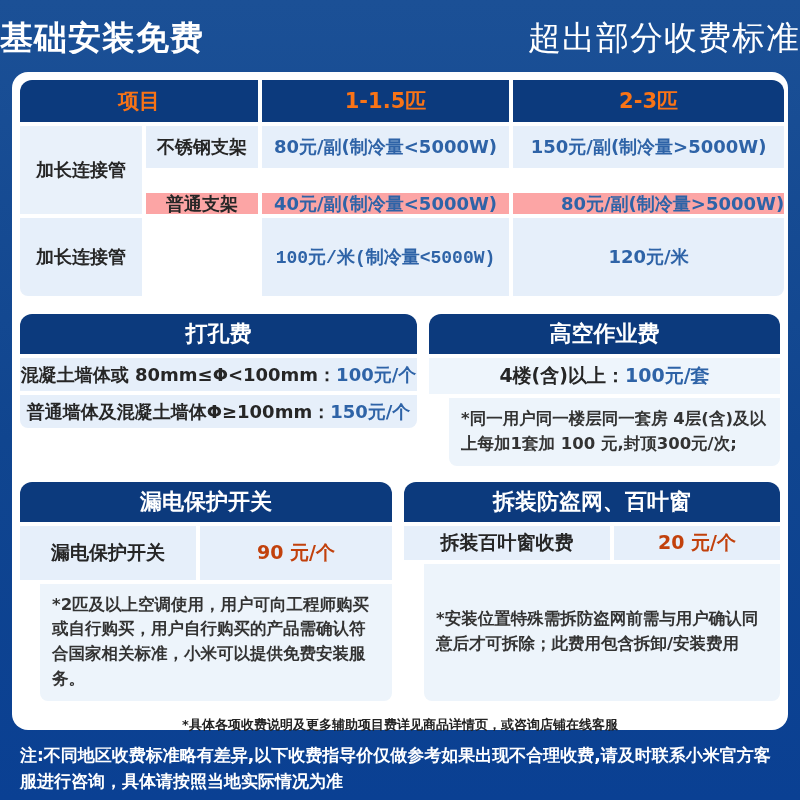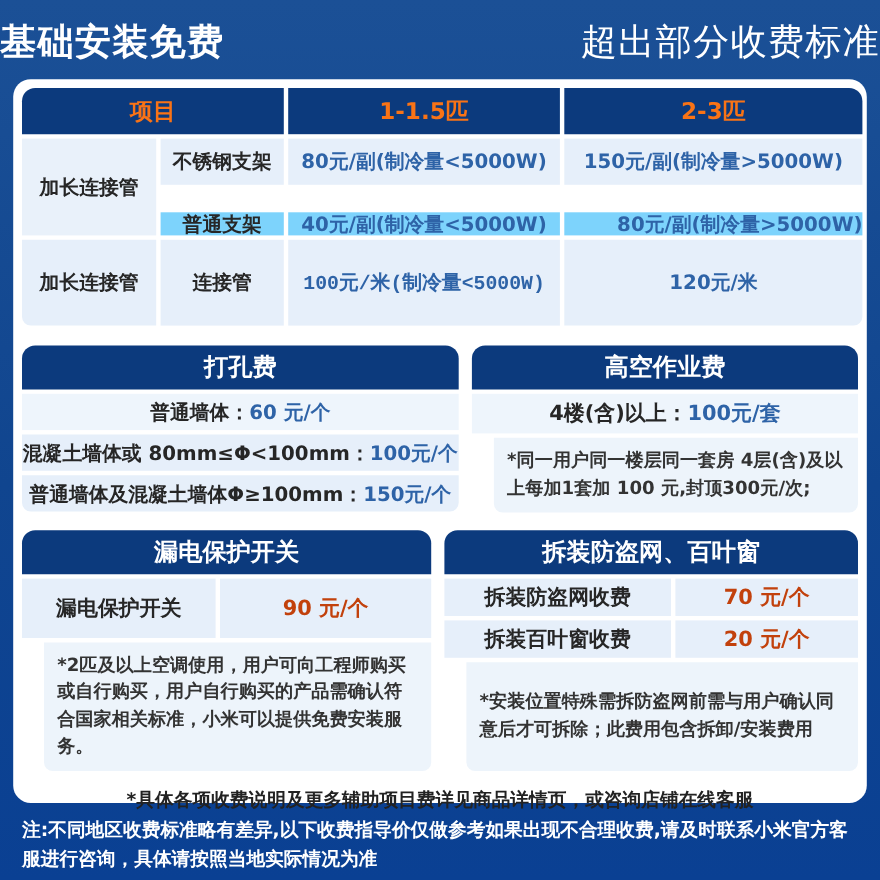--- a/index.html
+++ b/index.html
@@ -32,21 +32,21 @@
     background:#0c3a7d; color:#f97316; font-weight:700; font-size:21px;
     display:flex; align-items:center; justify-content:center;
   }
   .th-item{ grid-column:1 / 3; grid-row:1; border-top-left-radius:12px; }
   .th-c1{ grid-column:3; grid-row:1; }
   .th-c2{ grid-column:4; grid-row:1; border-top-right-radius:12px; }
   .cell{
     background:#e6effa; display:flex; align-items:center; justify-content:center;
     font-size:18px; font-weight:700; color:#262626; white-space:nowrap;
   }
-  .cell.lt{ background:#7dd3fc;margin-top:21px; }
+  .cell.lt{ background:#fca5a5;margin-top:21px; }
   .cell.val{ color:#2e63a7; }
   .g1{ grid-column:1; grid-row:2 / 4; background:#e9f1fa; }
   .s1{ grid-column:2; grid-row:2; }
   .v11{ grid-column:3; grid-row:2; }
   .v12{ grid-column:4; grid-row:2; }
   .s2{ grid-column:2; grid-row:3; }
   .v21{ grid-column:3; grid-row:3; }
   .v22{ grid-column:4; grid-row:3;padding-left:48px; }
   .g2{ grid-column:1; grid-row:4; border-bottom-left-radius:8px; }
   .s3{ grid-column:2; grid-row:4; }
@@ -82,21 +82,21 @@
   .split-l{ grid-template-columns:176px 1fr; height:54px; }
   .split-r{ grid-template-columns:206px 1fr; height:34px; }
   .pnote{
     background:#edf4fb; padding:9px 12px; font-size:16.5px; color:#333;
     font-weight:700; line-height:1.5; flex:1; border-radius:0 0 8px 8px;
     display:flex; align-items:center;margin-left:20px;
   }
   .ph-row{ height:36px; font-size:19px; }
 
   .card-footnote{
-    margin-top:15px; text-align:center; font-size:17px; font-weight:600;
+    margin-top:15px; text-align:center; font-size:13px; font-weight:600;
     color:#222222;
   }
 
   .bottom-note{
     margin:12px 20px 0; color:#ffffff; font-weight:700; font-size:17px;
     line-height:1.55;
   }
 </style>
 </head>
 <body>
@@ -118,33 +118,28 @@
       <div class="cell g1">加长连接管</div>
       <div class="cell s1">不锈钢支架</div>
       <div class="cell val v11">80元/副(制冷量&lt;5000W)</div>
       <div class="cell val v12">150元/副(制冷量&gt;5000W)</div>
 
       <div class="cell lt s2">普通支架</div>
       <div class="cell lt val v21">40元/副(制冷量&lt;5000W)</div>
       <div class="cell lt val v22">80元/副(制冷量&gt;5000W)</div>
 
       <div class="cell g2">加长连接管</div>
-      <div class="cell s3">连接管</div>
       <div class="cell val v31">100元/米(制冷量&lt;5000W)</div>
       <div class="cell val v32">120元/米</div>
     </div>
 
     <div class="sub-panels row-a">
 
       <div class="panel">
         <div class="panel-header">打孔费</div>
-        <div class="prow lt">
-          <span>普通墙体：</span>
-          <span class="v">60 元/个</span>
-        </div>
         <div class="prow">
           <span>混凝土墙体或 80mm≤Φ&lt;100mm：</span>
           <span class="v">100元/个</span>
         </div>
         <div class="prow last">
           <span>普通墙体及混凝土墙体Φ≥100mm：</span>
           <span class="v">150元/个</span>
         </div>
       </div>
 
@@ -165,24 +160,20 @@
         <div class="split split-l">
           <div class="pc">漏电保护开关</div>
           <div class="pc v">90 元/个</div>
         </div>
         <div class="pnote">*2匹及以上空调使用，用户可向工程师购买或自行购买，用户自行购买的产品需确认符合国家相关标准，小米可以提供免费安装服务。</div>
       </div>
 
       <div class="panel">
         <div class="panel-header">拆装防盗网、百叶窗</div>
         <div class="split split-r">
-          <div class="pc">拆装防盗网收费</div>
-          <div class="pc v">70 元/个</div>
-        </div>
-        <div class="split split-r">
           <div class="pc">拆装百叶窗收费</div>
           <div class="pc v">20 元/个</div>
         </div>
         <div class="pnote">*安装位置特殊需拆防盗网前需与用户确认同意后才可拆除；此费用包含拆卸/安装费用</div>
       </div>
     </div>
 
     <div class="card-footnote">*具体各项收费说明及更多辅助项目费详见商品详情页，或咨询店铺在线客服</div>
   </div>
 

